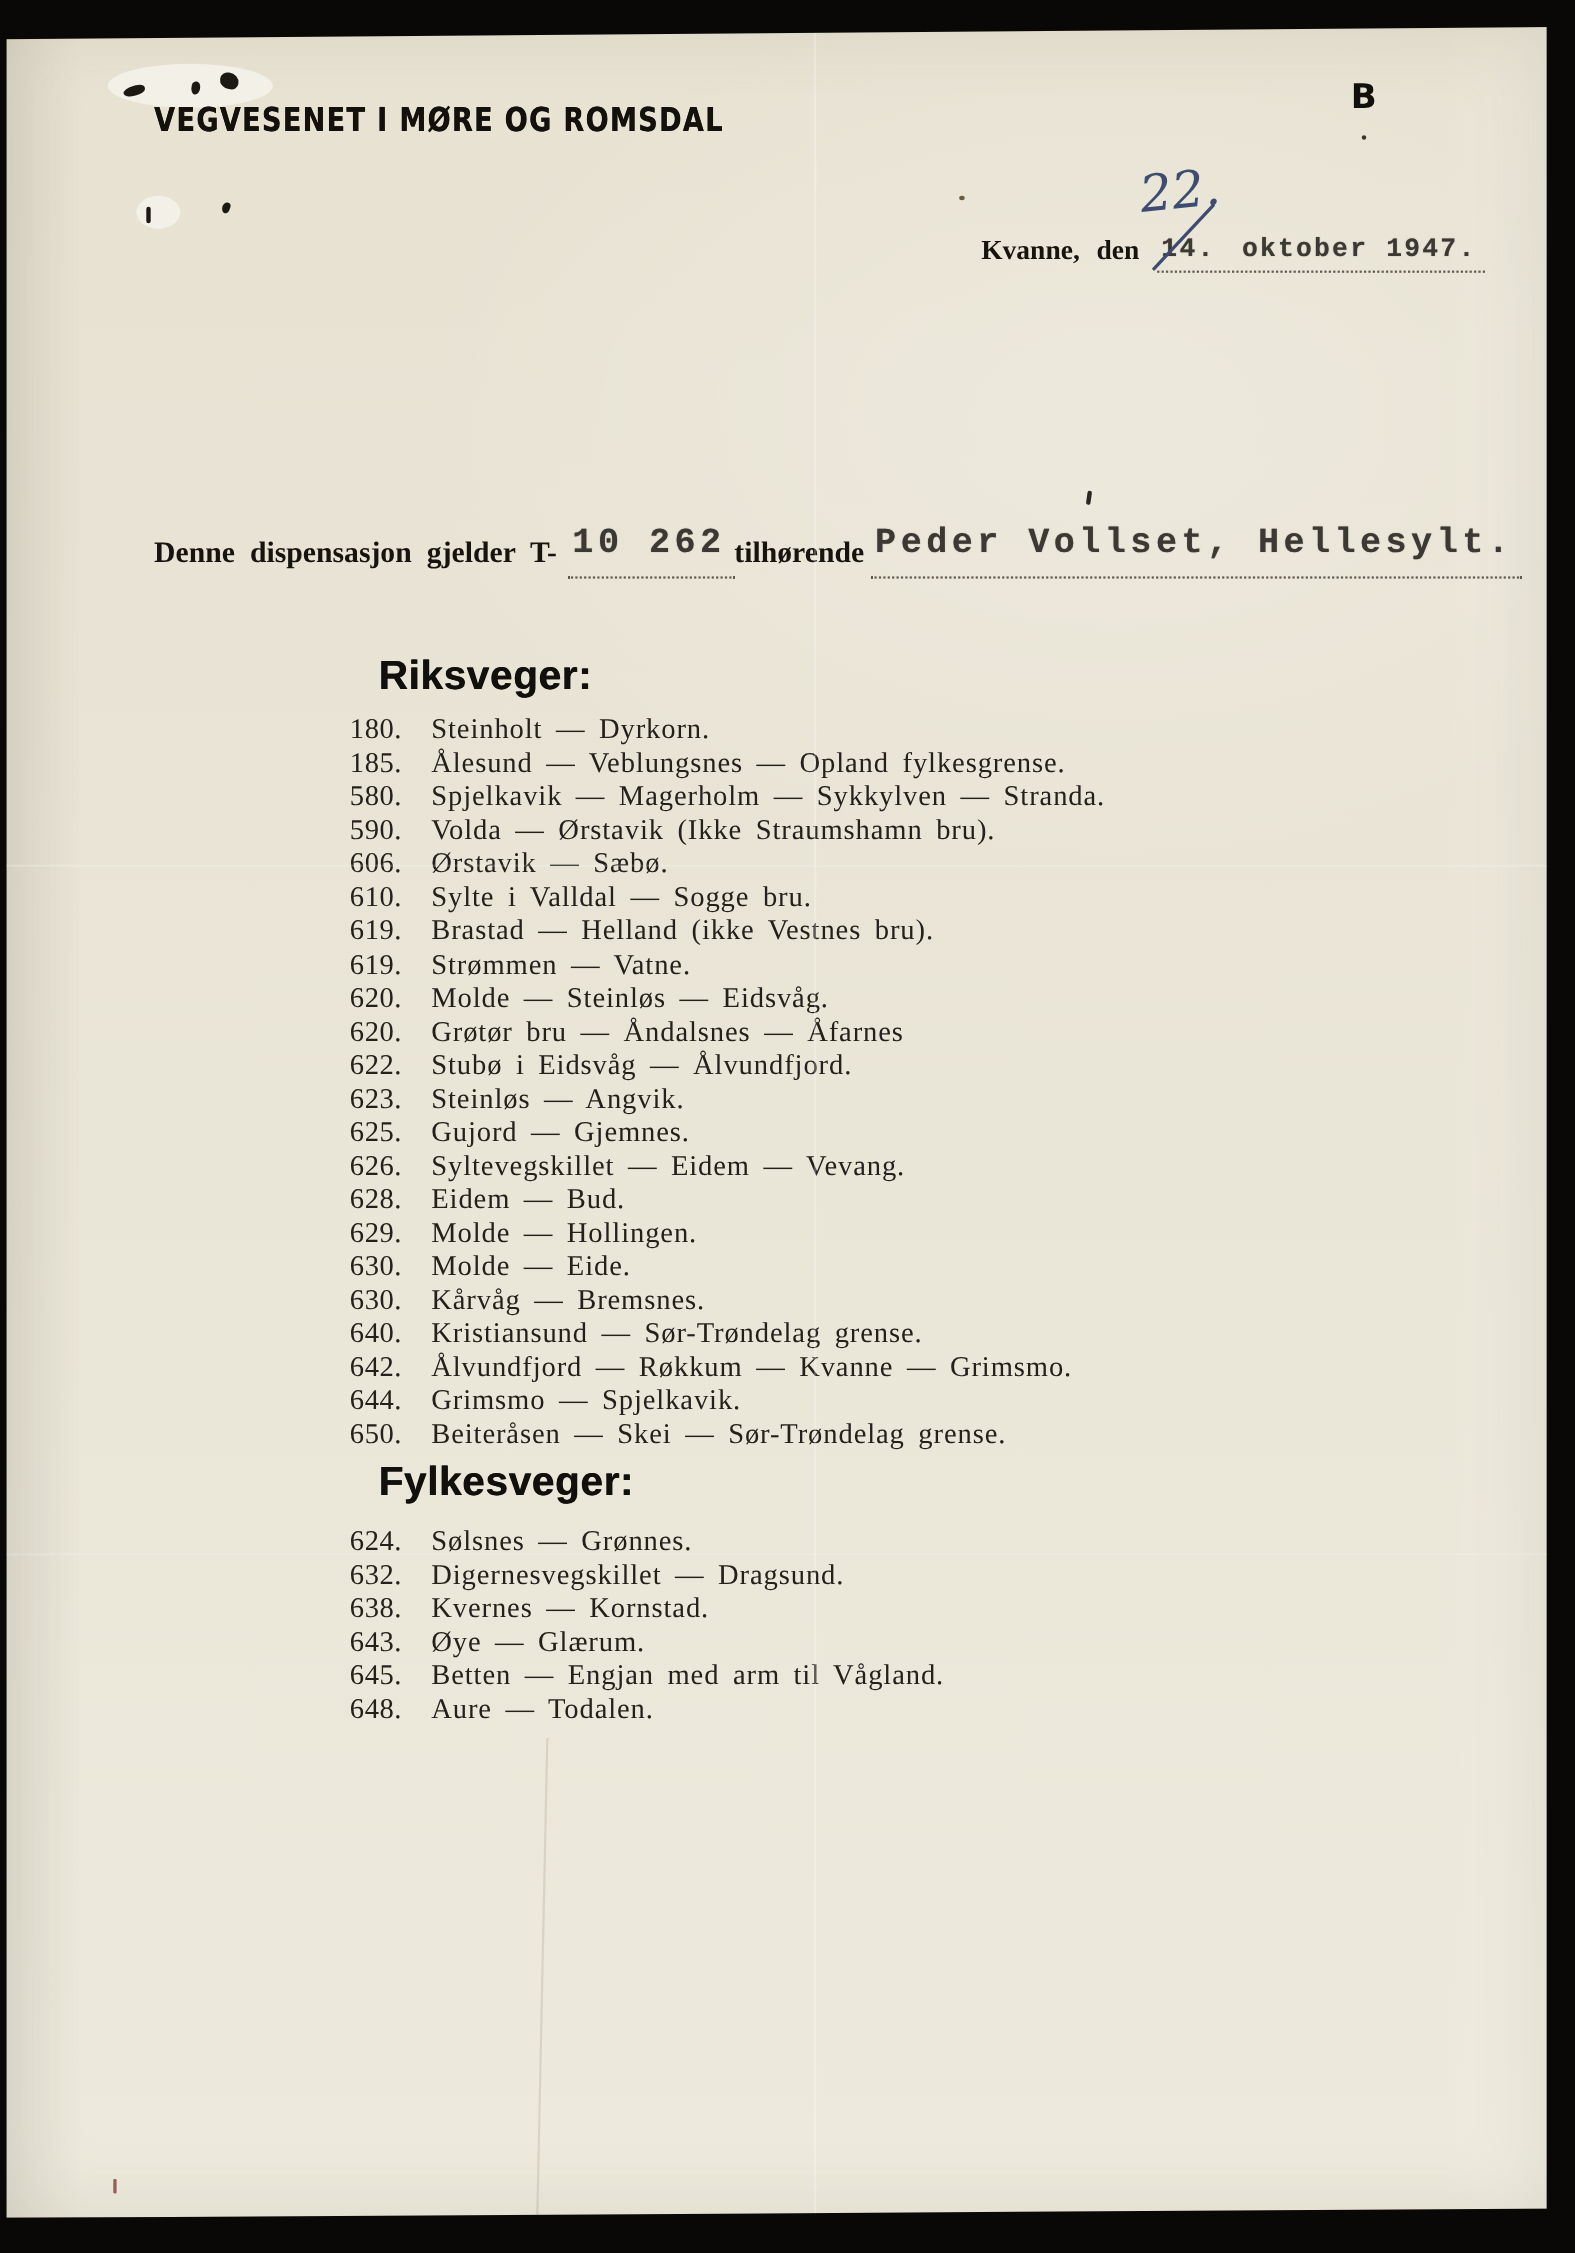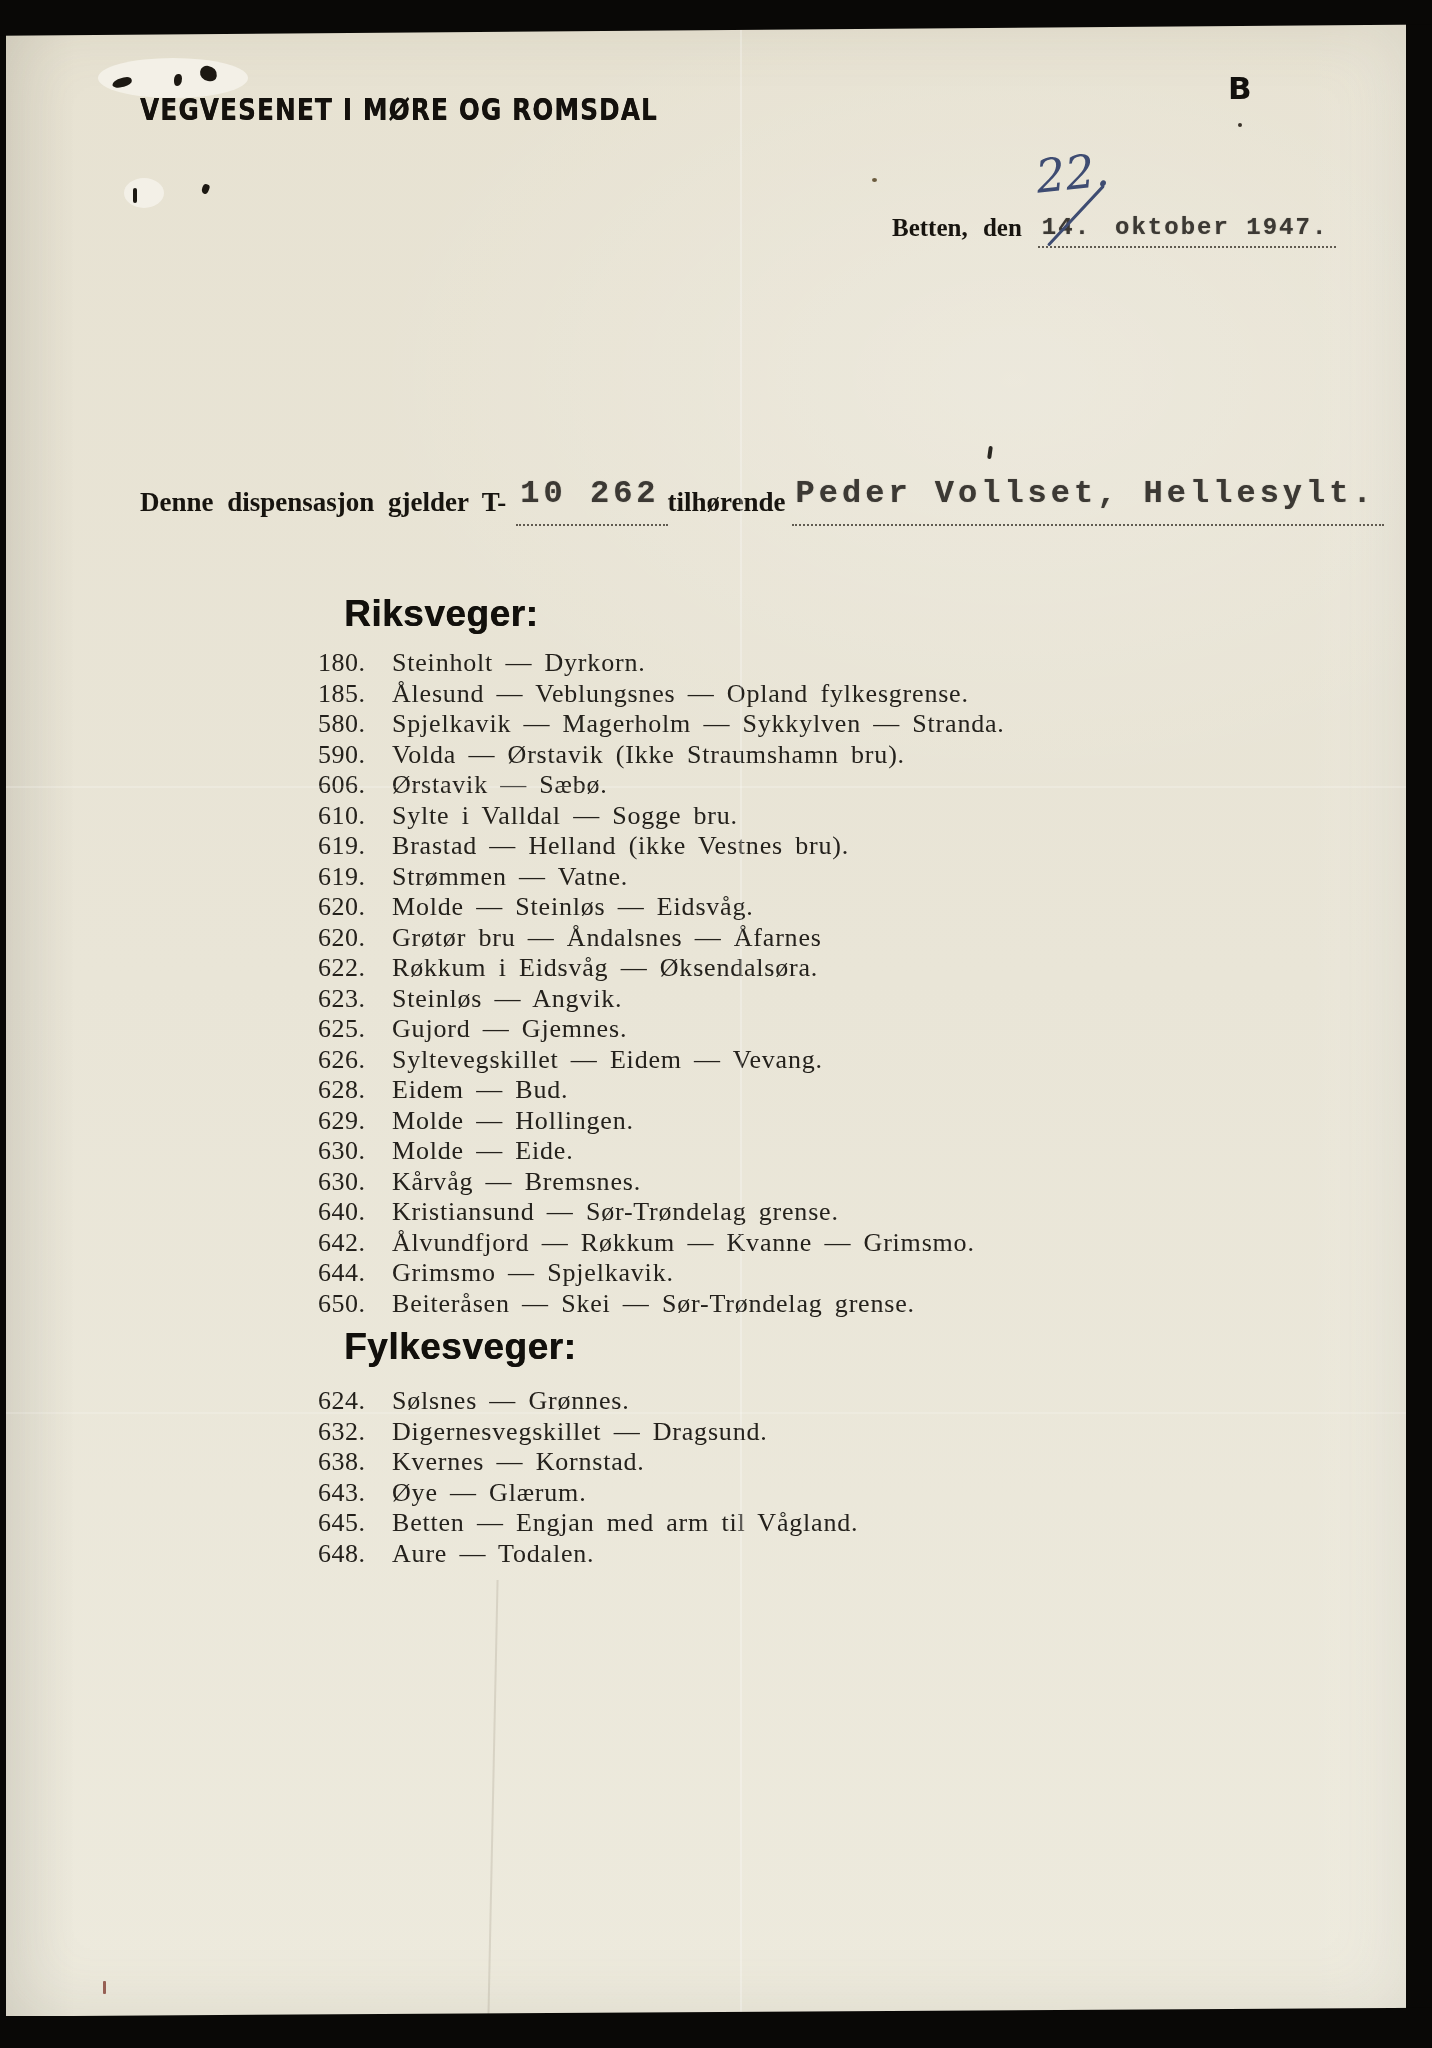--- a/index.html
+++ b/index.html
@@ -148,21 +148,21 @@
   <div class="speck s1"></div>
   <div class="speck s2"></div>
   <div class="speck s3"></div>
   <div class="speck s4"></div>
 
   <div class="corner-b">B</div>
 
   <div class="letterhead">VEGVESENET I MØRE OG ROMSDAL</div>
 
   <div class="dateline">
-    <span class="form-serif">Betten, den</span>
+    <span class="form-serif">Kvanne, den</span>
     <span class="dotted dateslot">
       <span class="typed">14.</span>
       <span class="typed">oktober 1947.</span>
     </span>
   </div>
   <div class="handwritten">22.</div>
   <div class="strike"></div>
 
   <div class="displine">
     <span class="form-serif">Denne dispensasjon gjelder T-</span>
@@ -223,21 +223,21 @@
         <span class="roadroute">Molde — Steinløs — Eidsvåg.</span>
       </div>
 
       <div class="roadrow">
         <span class="roadno">620.</span>
         <span class="roadroute">Grøtør bru — Åndalsnes — Åfarnes</span>
       </div>
 
       <div class="roadrow">
         <span class="roadno">622.</span>
-        <span class="roadroute">Røkkum i Eidsvåg — Øksendalsøra.</span>
+        <span class="roadroute">Stubø i Eidsvåg — Ålvundfjord.</span>
       </div>
 
       <div class="roadrow">
         <span class="roadno">623.</span>
         <span class="roadroute">Steinløs — Angvik.</span>
       </div>
 
       <div class="roadrow">
         <span class="roadno">625.</span>
         <span class="roadroute">Gujord — Gjemnes.</span>

